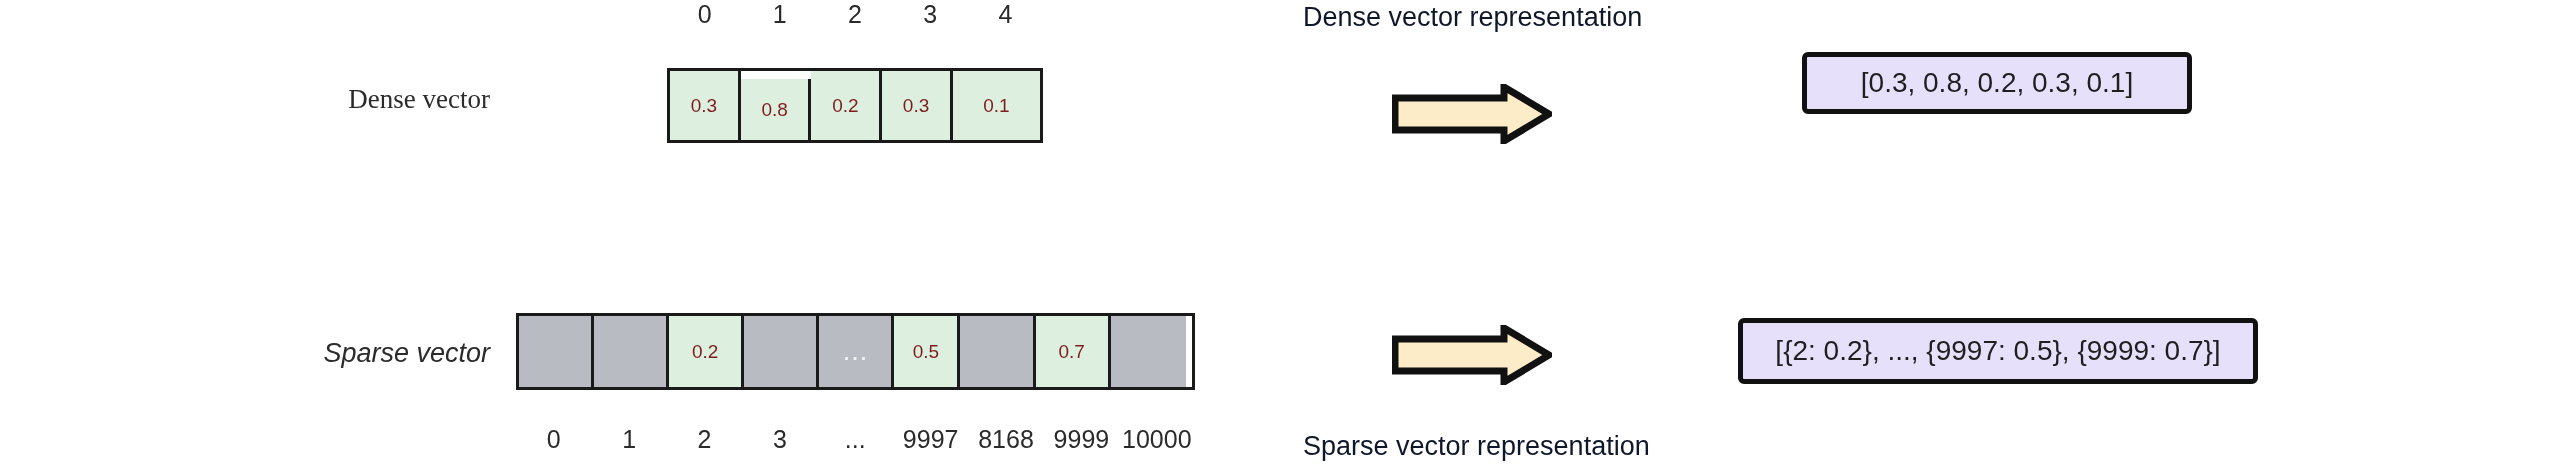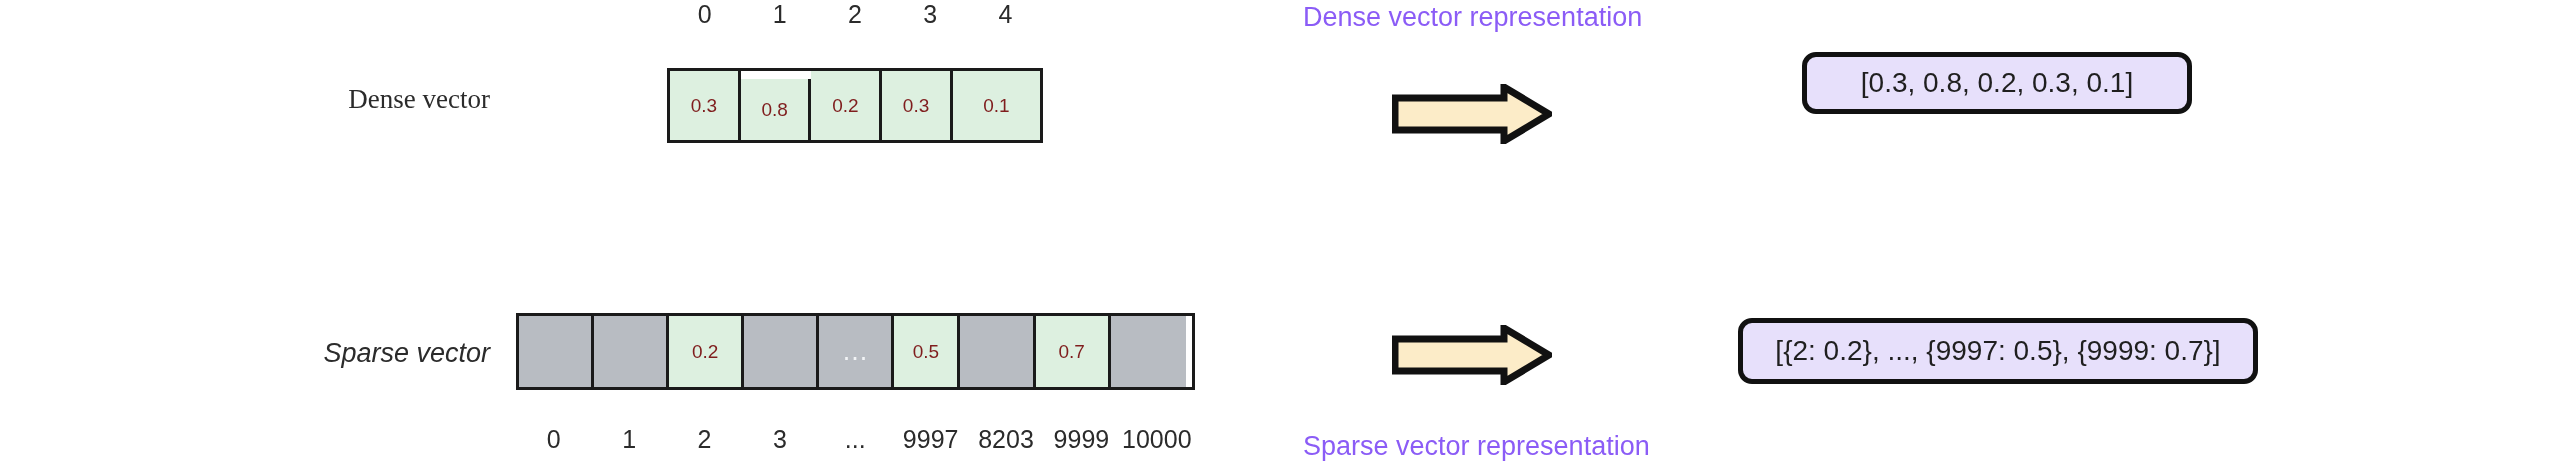--- a/index.html
+++ b/index.html
@@ -64,31 +64,31 @@
   .arrow { display: block; }
 
   
   .capsule {
     box-sizing: border-box;
     display: flex;
     align-items: center;
     justify-content: center;
     background: #e7e0fb;
     border: 5px solid #111111;
-    border-radius: 14px;
+    border-radius: 6px;
     font-size: 28px;
     color: #1f1f1f;
     white-space: nowrap;
     padding: 11px 26px;
   }
 
   
   .caption {
     font-size: 27px;
-    color: #8b5cf6;
+    color: #0f172a;
     white-space: nowrap;
   }
 </style>
 </head>
 <body>
 
 <div class="abs row-label" style="left:240px; top:84px; width:250px;font-family:Liberation Serif, serif;">Dense vector</div>
 
 <div class="abs ticks" style="left:667px; top:0px; width:376px;">
   <div class="tick" style="width:75.2px;">0</div>
@@ -128,21 +128,21 @@
   <div class="cell empty" style="width:75.1px;"></div>
 </div>
 
 <div class="abs ticks" style="left:516px; top:425px; width:679px;">
   <div class="tick" style="width:75.4px;">0</div>
   <div class="tick" style="width:75.4px;">1</div>
   <div class="tick" style="width:75.4px;">2</div>
   <div class="tick" style="width:75.4px;">3</div>
   <div class="tick" style="width:75.4px;">...</div>
   <div class="tick" style="width:75.4px;">9997</div>
-  <div class="tick" style="width:75.4px;">8203</div>
+  <div class="tick" style="width:75.4px;">8168</div>
   <div class="tick" style="width:75.4px;">9999</div>
   <div class="tick" style="width:75.4px;">10000</div>
 </div>
 
 <svg class="abs arrow" style="left:1392px; top:325px;" width="160" height="60" viewBox="0 0 160 60">
   <path d="M3 14 L112 14 L112 3 L157 30 L112 57 L112 46 L3 46 Z" fill="#fcecc8" stroke="#111111" stroke-width="7" stroke-linejoin="miter"></path>
 </svg>
 
 <div class="abs capsule" style="left:1738px; top:318px; width:520px; height:66px;">[{2: 0.2}, ..., {9997: 0.5}, {9999: 0.7}]</div>
 

